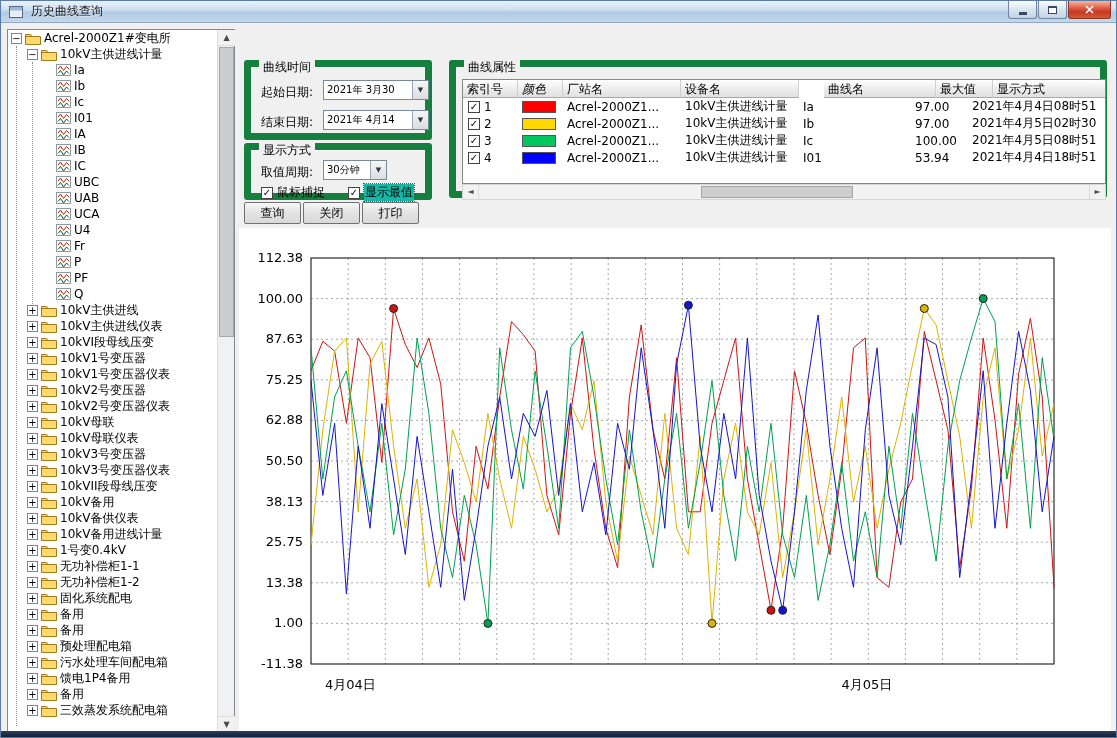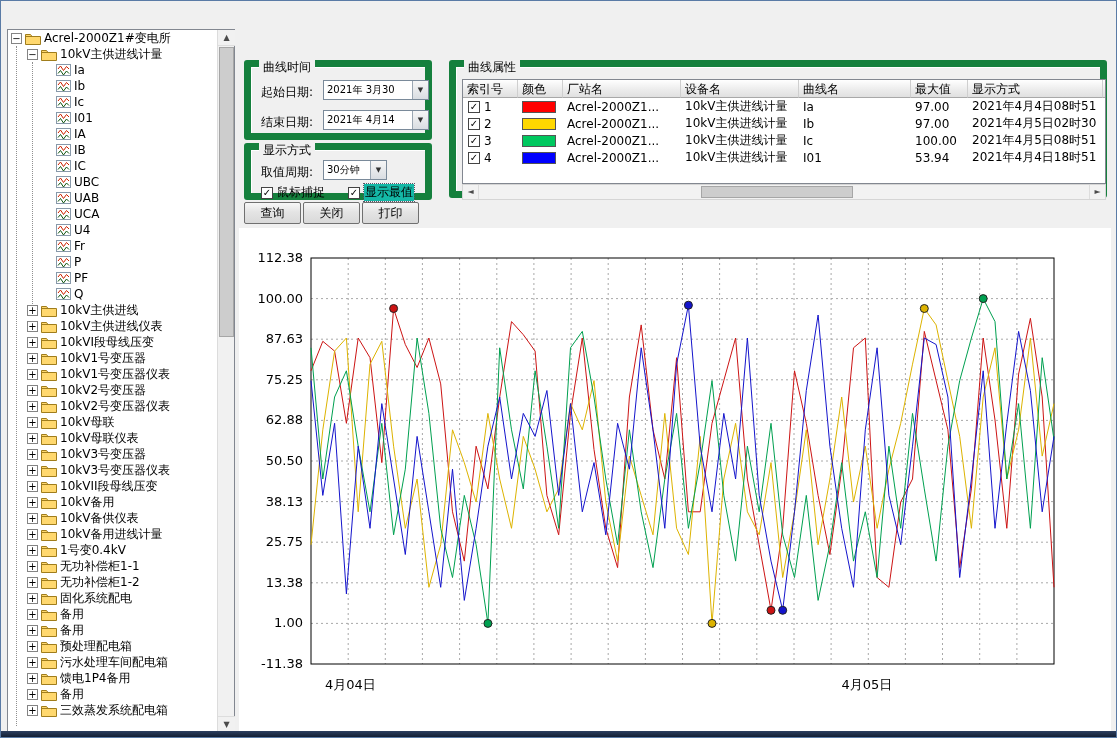--- a/index.html
+++ b/index.html
@@ -68,20 +68,42 @@
   .hs-thumb{position:absolute;left:238px;top:1px;width:152px;height:12px;background:#cdcdcd;border:1px solid #a6a6a6}
   
   .chart-canvas{position:absolute;left:238px;top:227px;width:872px;height:505px;background:#fff}
   #chart-svg{position:absolute;left:8px;top:6px}
 </style>
 </head>
 <body>
 
 <div class="window">
 
+  <div class="titlebar">
+    <span class="icon">
+      <svg width="14" height="12" viewBox="0 0 14 12">
+          <rect x="0.5" y="0.5" width="13" height="11" fill="#e8eef6" stroke="#55677e"></rect>
+          <rect x="1" y="1" width="12" height="3.5" fill="#9fb6d4"></rect>
+        </svg>
+    </span>
+    <span class="title-text">历史曲线查询</span>
+    <div class="win-controls">
+      <div class="winbtn">
+          <span class="glyph-min"></span>
+        </div>
+      <div class="winbtn">
+          <span class="glyph-max"></span>
+        </div>
+      <div class="winbtn close">
+        <svg width="9" height="9" viewBox="0 0 9 9">
+            <path d="M1 1 L8 8 M8 1 L1 8" stroke="#fff" stroke-width="1.6"></path>
+          </svg>
+      </div>
+    </div>
+  </div>
 
   <div class="tree-panel">
     <div id="tree" class="tree-content">
         <div class="tree-row">
           <span class="expander" style="margin-left:2px">−</span>
           <span class="icon">
             <svg width="16" height="13" viewBox="0 0 16 13">
               <path d="M0.5 2.5 L5.5 2.5 L7 4.5 L15.5 4.5 L15.5 12.5 L0.5 12.5 Z" fill="#ffd86e" stroke="#a07d1c"></path>
               <path d="M0.5 4.5 L7 4.5" stroke="#a07d1c" fill="none"></path>
             </svg>
@@ -566,24 +588,24 @@
 
   <div class="btn" style="left:243px">查询</div>
   <div class="btn" style="left:302px">关闭</div>
   <div class="btn" style="left:361px">打印</div>
 
   <div class="groupbox gb-props">
     <span class="gb-title">曲线属性</span>
     <div class="ptable">
       <div id="ptable-head" class="thead">
           <div class="th" style="width: 55px;">索引号</div>
-          <div class="th" style="width: 45px;">颜色</div>
+          <div class="th" style="width: 45px; font-style: italic;">颜色</div>
           <div class="th" style="width: 118px;">厂站名</div>
           <div class="th" style="width: 118px;">设备名</div>
-          <div class="th" style="width: 112px;">曲线名</div>
+          <div class="th" style="width: 112px; margin-left: 25px;">曲线名</div>
           <div class="th" style="width: 57px;">最大值</div>
           <div class="th" style="width: 135px;">显示方式</div>
           <div class="th" style="flex: 1 1 0%;"></div>
         </div>
       <div id="ptable-body">
           <div class="trow">
             <div class="td" style="width: 55px;"><span class="cb rowcb">✓</span><span>1</span></div>
             <div class="td" style="width: 45px;"><span class="swatch" style="background:#ff0000"></span></div>
             <div class="td" style="width: 118px;">Acrel-2000Z1...</div>
             <div class="td" style="width: 118px;">10kV主供进线计量</div>

